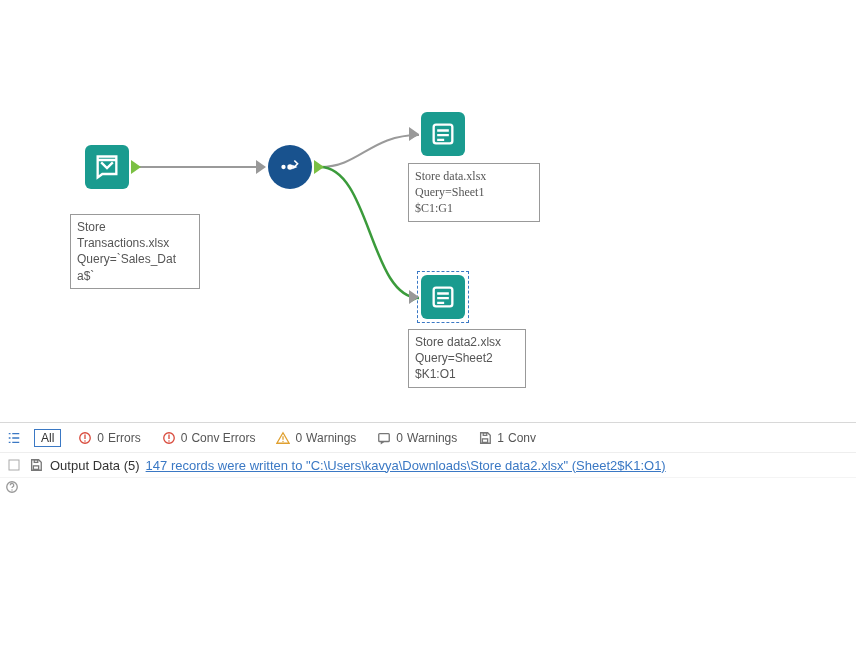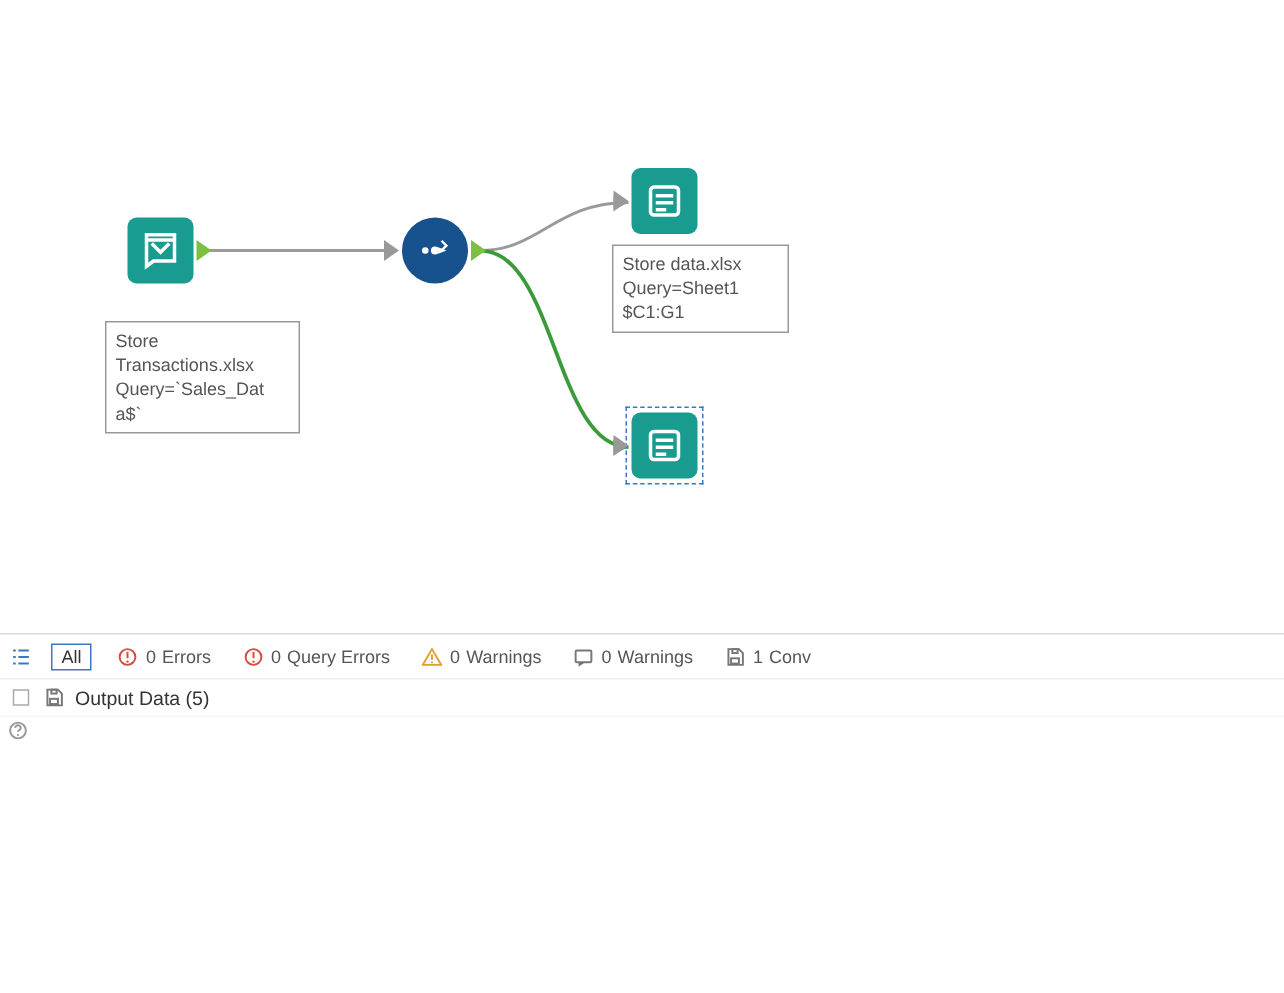--- a/index.html
+++ b/index.html
@@ -203,35 +203,38 @@
     <div class="tool-icon tool-output">
       <svg width="28" height="28" viewBox="0 0 24 24">
           <rect x="4" y="4" width="16" height="16" rx="2" fill="none" stroke="#fff" stroke-width="2"></rect>
           <path d="M7 9h10M7 13h10M7 17h6" stroke="#fff" stroke-width="2"></path>
         </svg>
     </div>
     <div class="anchor left">
         <div class="anchor-shape"></div>
       </div>
   </div>
-  <div class="annotation" style="left:408px; top:163px; width:118px;">Store data.xlsx
+  <div class="annotation" style="left:408px; top:163px; width:132px;font-family:Liberation Serif, serif;">Store data.xlsx
 Query=Sheet1
 $C1:G1</div>
 
   <div class="node selected" style="left:421px; top:275px; padding:0;">
     <div class="tool-icon tool-output">
       <svg width="28" height="28" viewBox="0 0 24 24">
           <rect x="4" y="4" width="16" height="16" rx="2" fill="none" stroke="#fff" stroke-width="2"></rect>
           <path d="M7 9h10M7 13h10M7 17h6" stroke="#fff" stroke-width="2"></path>
         </svg>
     </div>
     <div class="anchor left">
         <div class="anchor-shape"></div>
       </div>
   </div>
+  <div class="annotation" style="left:408px; top:329px; width:118px;">Store data2.xlsx
+Query=Sheet2
+$K1:O1</div>
 </div>
 
 <div class="results-panel">
 
   <div class="results-filterbar">
     <span class="ico">
       <svg width="14" height="14" viewBox="0 0 16 16">
           <path d="M2 3h2M2 8h2M2 13h2M6 3h8M6 8h8M6 13h8" stroke="#3a78c4" stroke-width="1.5"></path>
         </svg>
     </span>
@@ -249,21 +252,21 @@
     </span>
     <span class="fb-btn">
       <span class="ico">
           <svg width="14" height="14" viewBox="0 0 16 16">
             <circle cx="8" cy="8" r="6" fill="none" stroke="#d94b3d" stroke-width="1.5"></circle>
             <path d="M8 4v5" stroke="#d94b3d" stroke-width="1.5"></path>
             <circle cx="8" cy="11.5" r="0.9" fill="#d94b3d"></circle>
           </svg>
         </span>
       <span>0</span>
-      <span>Query Errors</span>
+      <span>Conv Errors</span>
     </span>
     <span class="fb-btn">
       <span class="ico">
           <svg width="14" height="14" viewBox="0 0 16 16">
             <path d="M8 2L15 14H1z" fill="none" stroke="#e0a030" stroke-width="1.5"></path>
             <path d="M8 6v4" stroke="#e0a030" stroke-width="1.5"></path>
             <circle cx="8" cy="12" r="0.8" fill="#e0a030"></circle>
           </svg>
         </span>
       <span>0</span>
@@ -299,20 +302,21 @@
         </svg>
       </span>
     <span class="ico">
         <svg width="14" height="14" viewBox="0 0 16 16">
           <path d="M3 2h8l3 3v9H3z" fill="none" stroke="#777" stroke-width="1.5"></path>
           <rect x="5" y="9" width="6" height="4" fill="none" stroke="#777" stroke-width="1.5"></rect>
           <rect x="6" y="2" width="4" height="3" fill="none" stroke="#777" stroke-width="1.5"></rect>
         </svg>
       </span>
     <span>Output Data (5)</span>
+    <span class="msg-link">147 records were written to "C:\Users\kavya\Downloads\Store data2.xlsx" (Sheet2$K1:O1)</span>
   </div>
 
   <div class="side-icons">
     <span class="ico">
         <svg width="14" height="14" viewBox="0 0 16 16">
           <circle cx="8" cy="8" r="6" fill="none" stroke="#999" stroke-width="1.5"></circle>
           <path d="M6 6a2 2 0 1 1 3 1.7c-.7.4-1 .8-1 1.3" fill="none" stroke="#999" stroke-width="1.5"></path>
           <circle cx="8" cy="11.5" r="0.8" fill="#999"></circle>
         </svg>
       </span>

